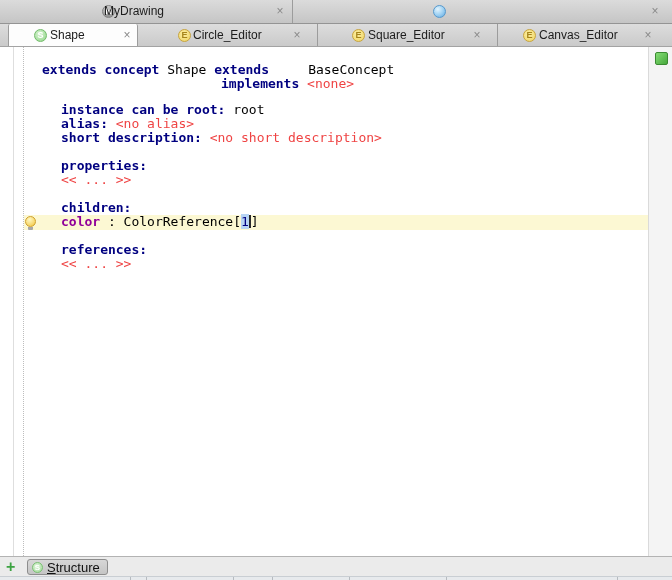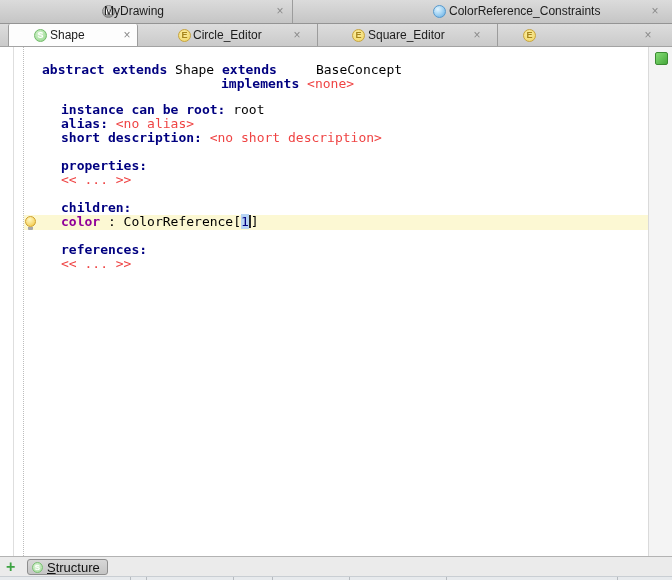--- a/index.html
+++ b/index.html
@@ -75,21 +75,20 @@
 
   <div class="row1">
     <div class="tab" style="left:0;width:292px;">
       <span class="tab-icon icon-n" style="left:102px;">N</span>
       <span class="tab-label" style="left:104px;">MyDrawing</span>
       <span class="close" style="left:274px;">×</span>
     </div>
     <div class="vdiv" style="left:292px;"></div>
     <div class="tab" style="left:292px;width:380px;">
       <span class="tab-icon icon-sphere" style="left:141px;"></span>
-      <span class="tab-label" style="left:157px;">ColorReference_Constraints</span>
       <span class="close" style="left:357px;">×</span>
     </div>
   </div>
 
   <div class="row2">
     <div class="tab sel2" style="left:8px;width:130px;">
       <span class="tab-icon icon-s" style="left:25px;">S</span>
       <span class="tab-label" style="left:41px;">Shape</span>
       <span class="close" style="left:112px;">×</span>
     </div>
@@ -100,29 +99,30 @@
     </div>
     <div class="vdiv" style="left:317px;"></div>
     <div class="tab" style="left:317px;width:180px;">
       <span class="tab-icon icon-e" style="left:35px;">E</span>
       <span class="tab-label" style="left:51px;">Square_Editor</span>
       <span class="close" style="left:154px;">×</span>
     </div>
     <div class="vdiv" style="left:497px;"></div>
     <div class="tab" style="left:497px;width:175px;">
       <span class="tab-icon icon-e" style="left:26px;">E</span>
+      <span class="tab-label" style="left:42px;">Canvas_Editor</span>
       <span class="close" style="left:145px;">×</span>
     </div>
   </div>
 
   <div class="editor">
     <div class="gutter-line1"></div>
     <div class="gutter-line2"></div>
     <div>
-        <div class="code-line" style="left: 42px; top: 16px;"><span class="kw">abstract extends </span><span class="pl">Shape </span><span class="kw">extends</span><span class="pl">     BaseConcept</span></div>
+        <div class="code-line" style="left: 42px; top: 16px;"><span class="kw">extends concept </span><span class="pl">Shape </span><span class="kw">extends</span><span class="pl">     BaseConcept</span></div>
         <div class="code-line" style="left: 221px; top: 30px;"><span class="kw">implements</span><span class="pl"> </span><span class="gr">&lt;none&gt;</span></div>
         <div class="code-line" style="left: 61px; top: 56px;"><span class="kw">instance can be root:</span><span class="pl"> root</span></div>
         <div class="code-line" style="left: 61px; top: 70px;"><span class="kw">alias:</span><span class="pl"> </span><span class="gr">&lt;no alias&gt;</span></div>
         <div class="code-line" style="left: 61px; top: 84px;"><span class="kw">short description:</span><span class="pl"> </span><span class="gr">&lt;no short description&gt;</span></div>
         <div class="code-line" style="left: 61px; top: 112px;"><span class="kw">properties:</span></div>
         <div class="code-line" style="left: 61px; top: 126px;"><span class="gr">&lt;&lt; ... &gt;&gt;</span></div>
         <div class="code-line" style="left: 61px; top: 154px;"><span class="kw">children:</span></div>
         <div class="hl-band" style="top: 168px;"></div>
         <div class="code-line" style="left: 61px; top: 168px;"><span class="pu">color</span><span class="pl"> : ColorReference[</span><span class="sel">1</span><span class="caret"></span><span class="pl">]</span></div>
         <div class="bulb" style="top: 169px;"></div>

